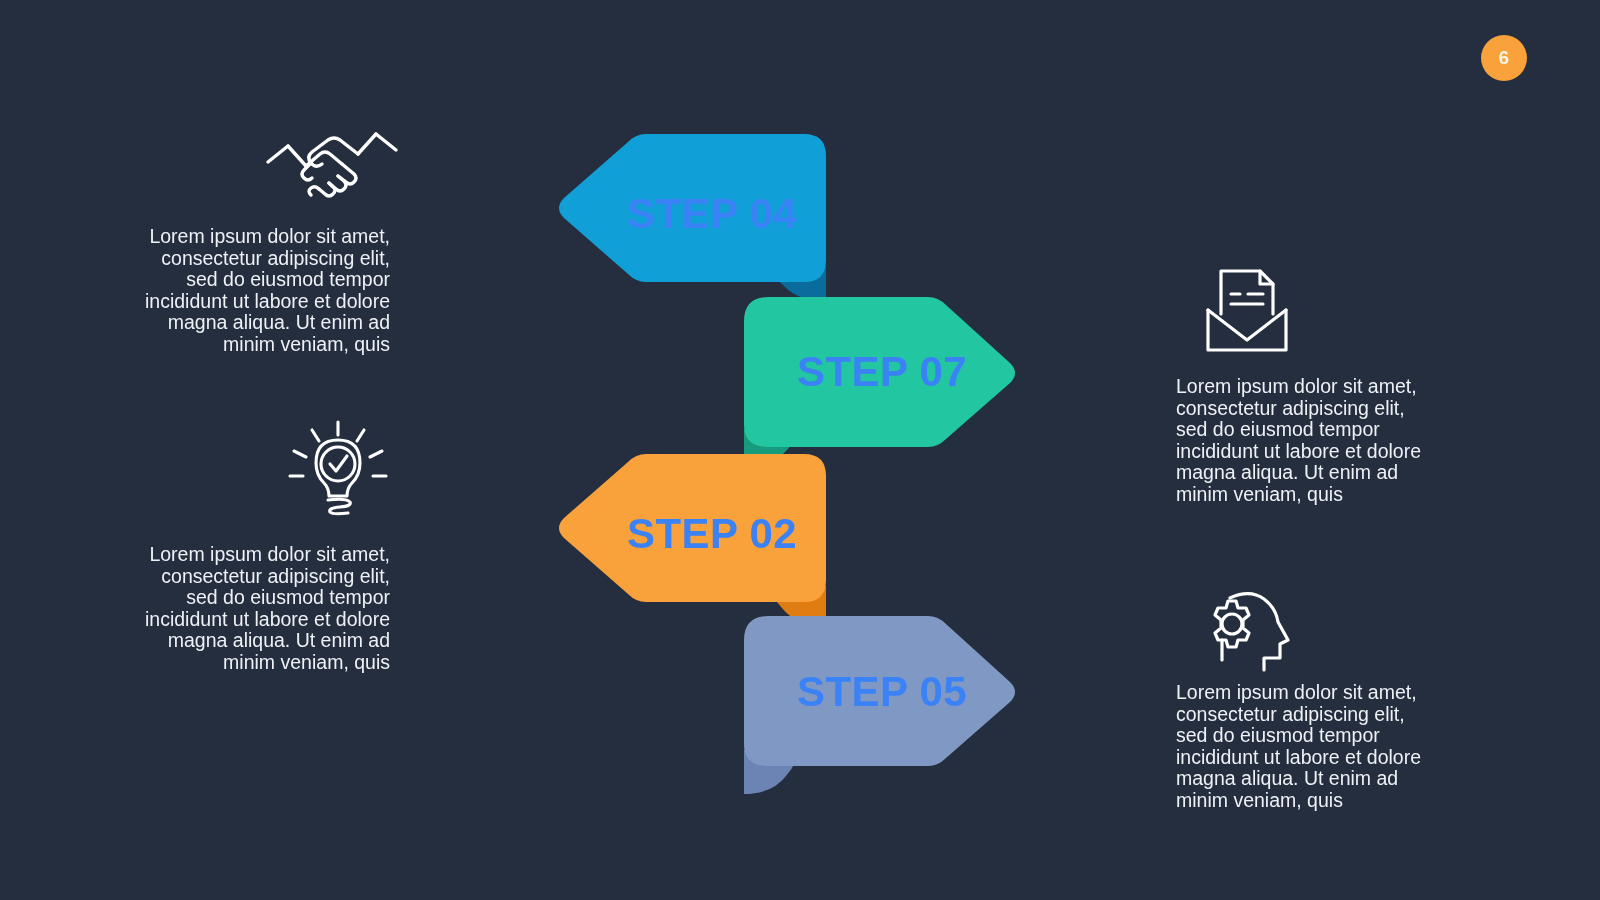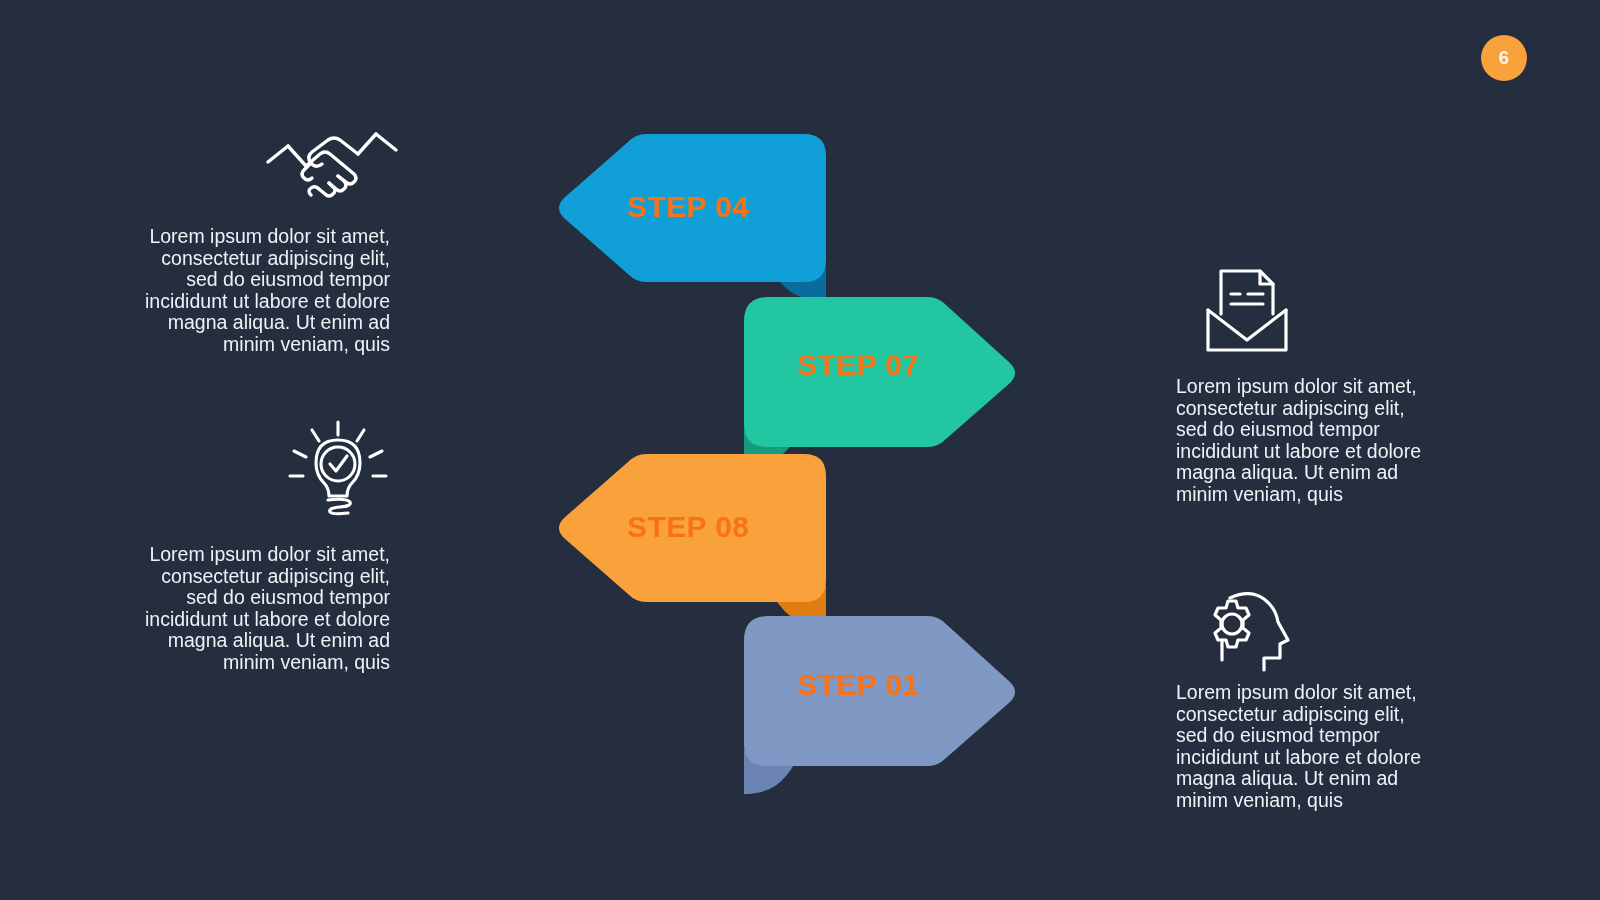--- a/index.html
+++ b/index.html
@@ -36,22 +36,22 @@
 
   .icon{position:absolute;}
   .icon svg{display:block;}
 
   
   .arrow-wrap{position:absolute;}
   .arrow-wrap svg{display:block;overflow:visible;}
 
   .steplabel{
     position:absolute;
-    color:#f97316;
-    font-size:30px;
+    color:#3b82f6;
+    font-size:42px;
     font-weight:bold;
     letter-spacing:.4px;
     white-space:nowrap;
   }
 </style>
 </head>
 <body>
 
 <div class="stage">
 
@@ -79,30 +79,30 @@
   </div>
   <div class="steplabel" style="left:797px;top:348px;">STEP 07</div>
 
   <div class="arrow-wrap" style="left:548px;top:444px;">
     <svg width="290" height="190" viewBox="0 0 290 190">
       <path d="M222 142 L278 142 L278 182 Q248 182 234 164 Q223 152 222 142 Z" fill="#e07d12"></path>
       <path d="M278 32 Q278 10 256 10 L98 10 Q88 10 80 18 L16 74 Q6 84 16 94 L80 150
                Q88 158 98 158 L256 158 Q278 158 278 136 Z" fill="#f9a13a"></path>
     </svg>
   </div>
-  <div class="steplabel" style="left:627px;top:510px;">STEP 08</div>
+  <div class="steplabel" style="left:627px;top:510px;">STEP 02</div>
 
   <div class="arrow-wrap" style="left:742px;top:602px;">
     <svg width="280" height="200" viewBox="0 0 280 200">
       <path d="M56 148 L2 148 L2 192 Q30 192 44 174 Q55 162 56 148 Z" fill="#6b84b3"></path>
       <path d="M2 38 Q2 14 26 14 L186 14 Q196 14 204 22 L268 80 Q278 90 268 100 L204 156
                Q196 164 186 164 L26 164 Q2 164 2 142 Z" fill="#8099c4"></path>
     </svg>
   </div>
-  <div class="steplabel" style="left:797px;top:668px;">STEP 01</div>
+  <div class="steplabel" style="left:797px;top:668px;">STEP 05</div>
 
   <div class="icon" style="left:262px;top:110px;">
     <svg width="140" height="90" viewBox="0 0 140 90" fill="none" stroke="#ffffff" stroke-width="3.4" stroke-linecap="round" stroke-linejoin="round">
       <path d="M6 52 L26 36"></path>
       <path d="M26 36 L44 56"></path>
       <path d="M134 40 L114 24"></path>
       <path d="M114 24 L96 44"></path>
       <path d="M44 56 L58 44 Q63 40 68 44 L80 54"></path>
       <path d="M96 44 L78 30 Q72 26 66 30 L50 42 Q44 47 49 53 Q54 59 60 54"></path>
       <path d="M80 54 L92 64 Q96 68 92 72 Q88 76 84 72 L76 66"></path>

